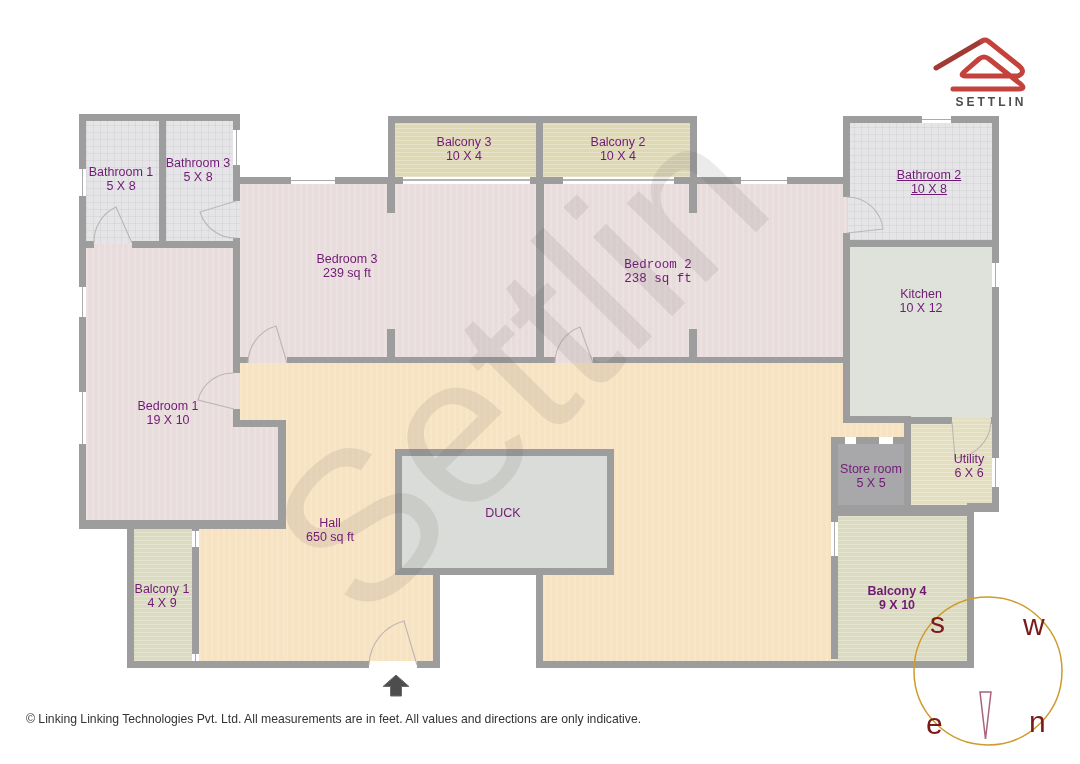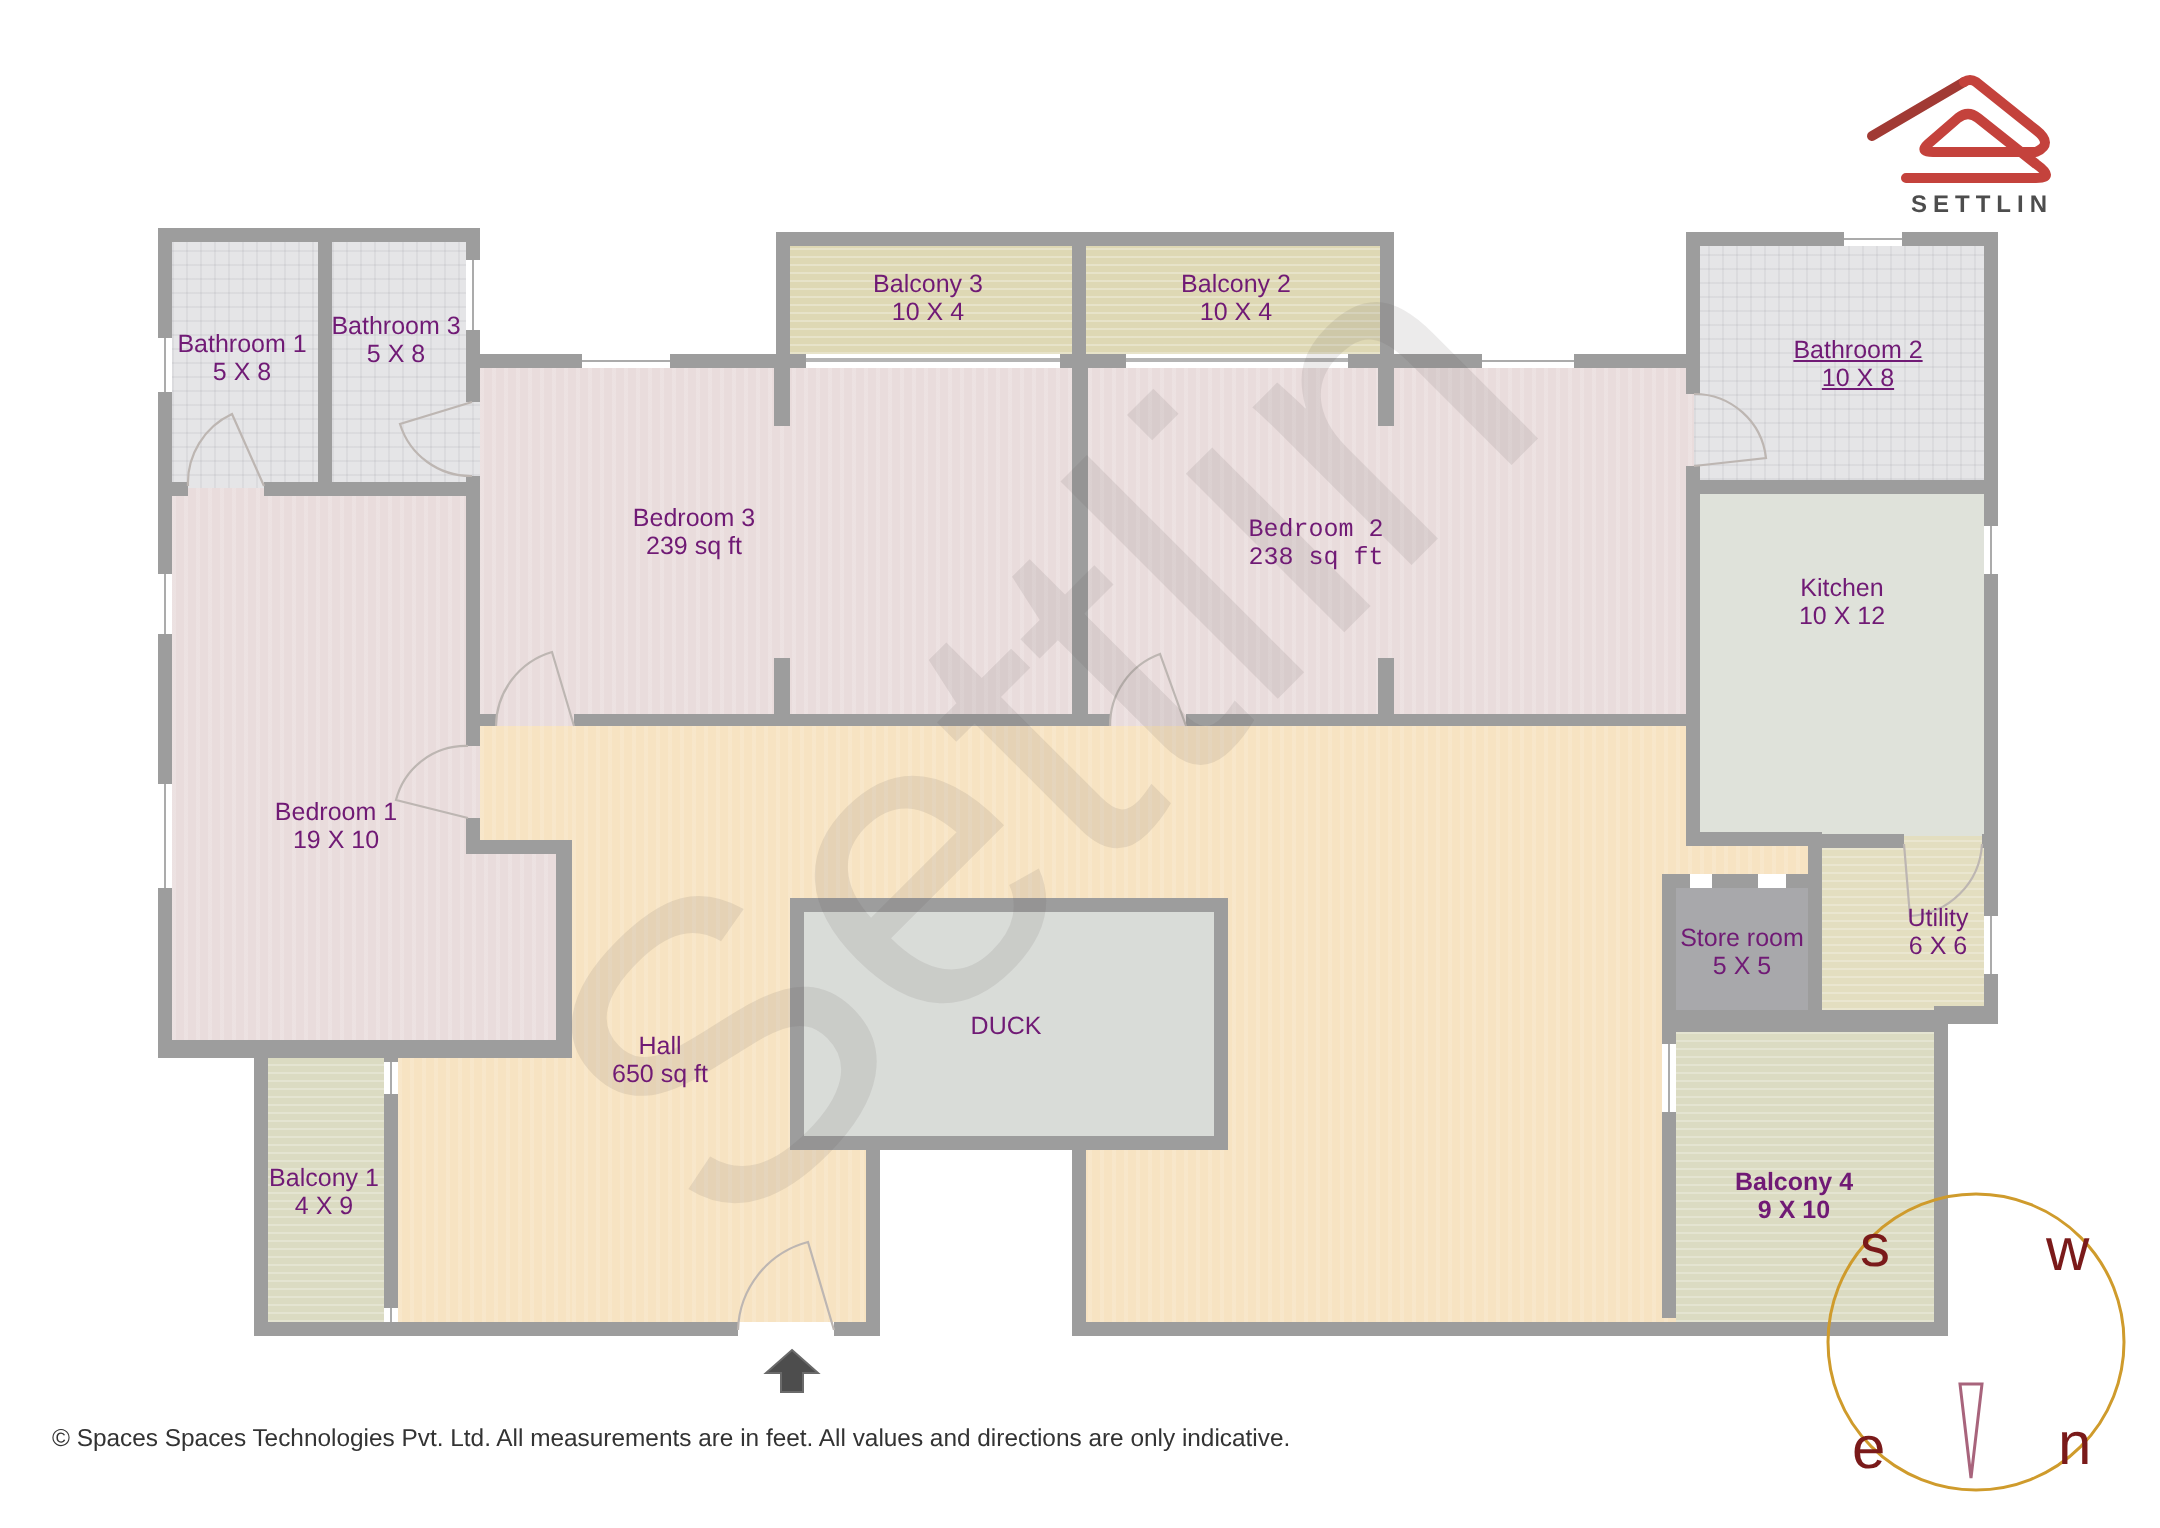--- a/index.html
+++ b/index.html
@@ -167,15 +167,15 @@
 
 <svg style="position:absolute;left:905px;top:588px;" width="170" height="170" viewBox="0 0 170 170">
 <circle cx="83" cy="83" r="74" fill="none" stroke="#cf9b2c" stroke-width="1.5"></circle>
 <polygon points="75,104 86,104 80.5,151" fill="#fff" stroke="#a8647c" stroke-width="1.5"></polygon>
 <text x="25" y="45" font-family="Liberation Sans" font-size="30" fill="#7a1a1a">s</text>
 <text x="118" y="47" font-family="Liberation Sans" font-size="30" fill="#7a1a1a">w</text>
 <text x="21" y="146" font-family="Liberation Sans" font-size="30" fill="#7a1a1a">e</text>
 <text x="124" y="144" font-family="Liberation Sans" font-size="30" fill="#7a1a1a">n</text>
 </svg>
 
-<div style="position:absolute;left:26px;top:712px;font-size:12.2px;color:#333;">© Spaces Spaces Technologies Pvt. Ltd. All measurements are in feet. All values and directions are only indicative.</div>
+<div style="position:absolute;left:26px;top:712px;font-size:12.2px;color:#333;">© Linking Linking Technologies Pvt. Ltd. All measurements are in feet. All values and directions are only indicative.</div>
 
 </div>
 
 </body></html>

